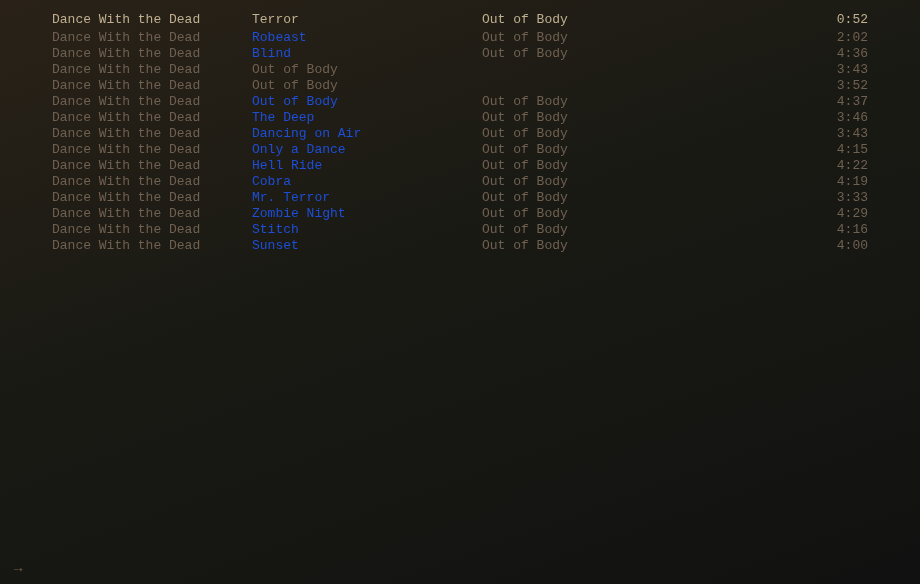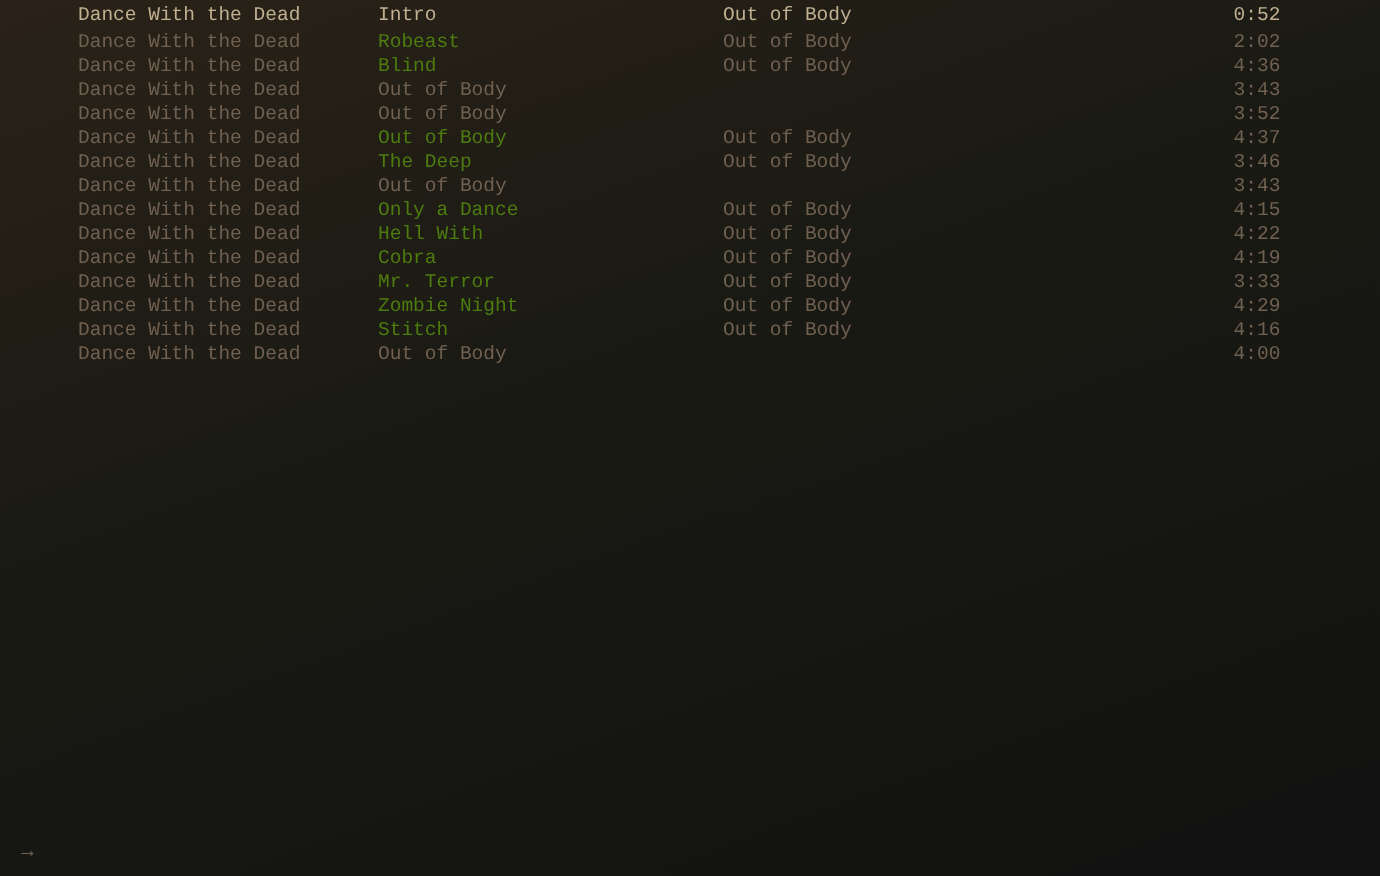--- a/index.html
+++ b/index.html
@@ -13,21 +13,21 @@
       height: 584px;
       background: linear-gradient(160deg, #2a2218 0%, #1a1a14 40%, #111111 100%);
       font-family: 'Courier New', Courier, monospace;
       font-size: 13px;
       color: #8a8070;
       overflow: hidden;
       position: relative;
     }
 
     .track-list {
-      padding: 2px 0;
+      padding: 12px 0;
       width: 100%;
     }
 
     .track-row {
       display: flex;
       align-items: center;
       height: 16px;
       padding: 0 52px 0 52px;
       line-height: 16px;
     }
@@ -43,39 +43,39 @@
       color: #706050;
     }
 
     .track-row.header .col-artist {
       color: #c0b090;
     }
 
     .col-title {
       width: 230px;
       flex-shrink: 0;
-      color: #4d7c0f;
+      color: #1d4ed8;
     }
 
     .track-row.header .col-title {
       color: #c0b090;
     }
 
     .col-album {
       flex: 1;
       color: #706050;
     }
 
     .track-row.header .col-album {
       color: #c0b090;
     }
 
     .col-duration {
       width: 60px;
-      text-align: center;
+      text-align: right;
       color: #706050;
       flex-shrink: 0;
     }
 
     .track-row.header .col-duration {
       color: #c0b090;
     }
 
     .bottom-arrow {
       position: absolute;
@@ -85,21 +85,21 @@
       font-size: 14px;
     }
   </style>
 </head>
 <body>
 
 <div class="track-list">
 
   <div class="track-row header">
     <span class="col-artist">Dance With the Dead</span>
-    <span class="col-title">Intro</span>
+    <span class="col-title">Terror</span>
     <span class="col-album">Out of Body</span>
     <span class="col-duration">0:52</span>
   </div>
 
 <div class="track-row">
       <span class="col-artist">Dance With the Dead</span>
       <span class="col-title">Robeast</span>
       <span class="col-album">Out of Body</span>
       <span class="col-duration">2:02</span>
     </div>
@@ -126,32 +126,33 @@
       <span class="col-duration">4:37</span>
     </div>
     <div class="track-row">
       <span class="col-artist">Dance With the Dead</span>
       <span class="col-title">The Deep</span>
       <span class="col-album">Out of Body</span>
       <span class="col-duration">3:46</span>
     </div>
     <div class="track-row">
       <span class="col-artist">Dance With the Dead</span>
+      <span class="col-title">Dancing on Air</span>
       <span class="col-album">Out of Body</span>
       <span class="col-duration">3:43</span>
     </div>
     <div class="track-row">
       <span class="col-artist">Dance With the Dead</span>
       <span class="col-title">Only a Dance</span>
       <span class="col-album">Out of Body</span>
       <span class="col-duration">4:15</span>
     </div>
     <div class="track-row">
       <span class="col-artist">Dance With the Dead</span>
-      <span class="col-title">Hell With</span>
+      <span class="col-title">Hell Ride</span>
       <span class="col-album">Out of Body</span>
       <span class="col-duration">4:22</span>
     </div>
     <div class="track-row">
       <span class="col-artist">Dance With the Dead</span>
       <span class="col-title">Cobra</span>
       <span class="col-album">Out of Body</span>
       <span class="col-duration">4:19</span>
     </div>
     <div class="track-row">
@@ -167,18 +168,19 @@
       <span class="col-duration">4:29</span>
     </div>
     <div class="track-row">
       <span class="col-artist">Dance With the Dead</span>
       <span class="col-title">Stitch</span>
       <span class="col-album">Out of Body</span>
       <span class="col-duration">4:16</span>
     </div>
     <div class="track-row">
       <span class="col-artist">Dance With the Dead</span>
+      <span class="col-title">Sunset</span>
       <span class="col-album">Out of Body</span>
       <span class="col-duration">4:00</span>
     </div>
   </div>
 
 <div class="bottom-arrow">→</div>
 
 </body></html>

